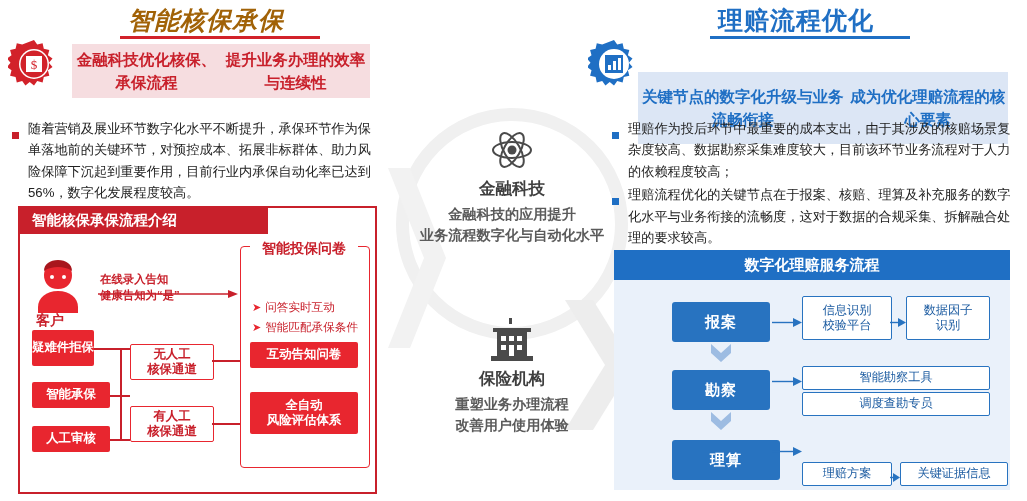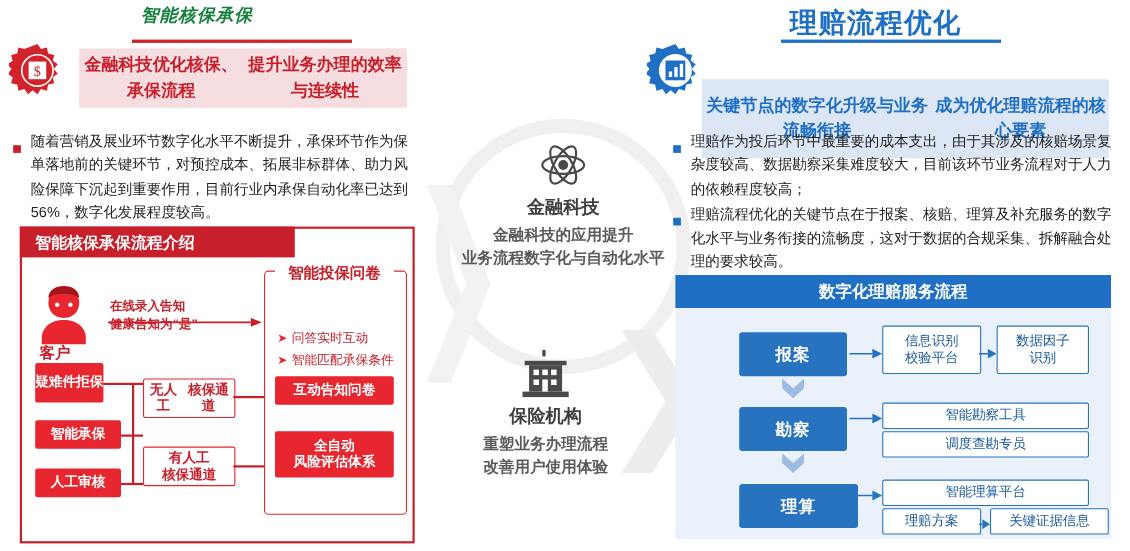--- a/index.html
+++ b/index.html
@@ -7,22 +7,22 @@
     width:1027px;height:501px;
     background:#ffffff;
     font-family:"Liberation Sans","DejaVu Sans",sans-serif;
     overflow:hidden;
     position:relative;
   }
   .page{position:relative;width:1027px;height:501px;}
 
   
   .title-red{
-    position:absolute;color:#15803d;font-weight:bold;font-style:italic;
-    font-size:16px;letter-spacing:1px;
+    position:absolute;color:#a16207;font-weight:bold;font-style:italic;
+    font-size:25px;letter-spacing:1px;
   }
   .title-blue{
     position:absolute;color:#1f6fc4;font-weight:bold;
     font-size:25px;letter-spacing:1px;
   }
   .underline-red{position:absolute;height:3px;background:#d2222a;}
   .underline-blue{position:absolute;height:3px;background:#1f6fc4;}
 
   .banner{
     position:absolute;display:flex;align-items:center;justify-content:center;
@@ -181,21 +181,21 @@
     <div>风险评估体系</div>
   </div>
 
   <div class="red-box" style="left:32px;top:330px;width:62px;height:36px;flex-direction:row;">
     <div>疑难件</div>
     <div>拒保</div>
   </div>
   <div class="red-box" style="left:32px;top:382px;width:78px;height:26px;">智能承保</div>
   <div class="red-box" style="left:32px;top:426px;width:78px;height:26px;">人工审核</div>
 
-  <div class="red-outline-box" style="left:130px;top:344px;width:82px;height:34px;">
+  <div class="red-outline-box" style="left:130px;top:344px;width:82px;height:34px;flex-direction:column;">
     <div>无人工</div>
     <div>核保通道</div>
   </div>
   <div class="red-outline-box" style="left:130px;top:406px;width:82px;height:34px;flex-direction:column;">
     <div>有人工</div>
     <div>核保通道</div>
   </div>
 
   <div class="hline-red" style="left:94px;top:348px;width:36px;"></div>
   <div class="hline-red" style="left:110px;top:395px;width:20px;"></div>
@@ -224,21 +224,21 @@
         <ellipse cx="22" cy="22" rx="19" ry="8" transform="rotate(60 22 22)"></ellipse>
         <ellipse cx="22" cy="22" rx="19" ry="8" transform="rotate(120 22 22)"></ellipse>
       </g>
       <circle cx="22" cy="22" r="4.5" fill="#4a4a4a"></circle>
     </svg>
     <div class="ctitle">金融科技</div>
     <div class="cdesc">金融科技的应用提升</div>
     <div class="cdesc">业务流程数字化与自动化水平</div>
   </div>
 
-  <div class="center-block" style="left:376px;top:318px;">
+  <div class="center-block" style="left:392px;top:318px;">
     <svg class="icon-center" width="46" height="44" viewBox="0 0 46 44">
       <g fill="#4a4a4a">
         <rect x="20" y="0" width="3" height="6"></rect>
         <rect x="4" y="10" width="38" height="4"></rect>
         <rect x="8" y="14" width="30" height="24"></rect>
         <rect x="2" y="38" width="42" height="5"></rect>
       </g>
       <g fill="#ffffff">
         <rect x="12" y="18" width="5" height="5"></rect>
           <rect x="20" y="18" width="5" height="5"></rect>
@@ -328,21 +328,20 @@
 
   <div class="blue-outline" style="left:802px;top:366px;width:186px;height:22px;">智能勘察工具</div>
   <div class="blue-outline" style="left:802px;top:392px;width:186px;height:22px;">调度查勘专员</div>
   <div style="position:absolute;left:772px;top:372px;width:30px;height:9px;">
     <svg width="30" height="9" viewBox="0 0 30 9">
         <line x1="0" y1="4.5" x2="21" y2="4.5" stroke="#2873c0" stroke-width="1.4"></line>
         <polygon points="21,0 30,4.5 21,9" fill="#2873c0"></polygon>
       </svg>
   </div>
 
-  <div class="blue-outline" style="left:802px;top:436px;width:186px;height:22px;">智能理算平台</div>
   <div class="blue-outline" style="left:802px;top:462px;width:88px;height:22px;">理赔方案</div>
   <div class="blue-outline" style="left:900px;top:462px;width:106px;height:22px;">关键证据信息</div>
   <div style="position:absolute;left:772px;top:442px;width:30px;height:9px;">
     <svg width="30" height="9" viewBox="0 0 30 9">
         <line x1="0" y1="4.5" x2="21" y2="4.5" stroke="#2873c0" stroke-width="1.4"></line>
         <polygon points="21,0 30,4.5 21,9" fill="#2873c0"></polygon>
       </svg>
   </div>
   <div style="position:absolute;left:890px;top:468px;width:10px;height:9px;">
     <svg width="10" height="9" viewBox="0 0 10 9">

